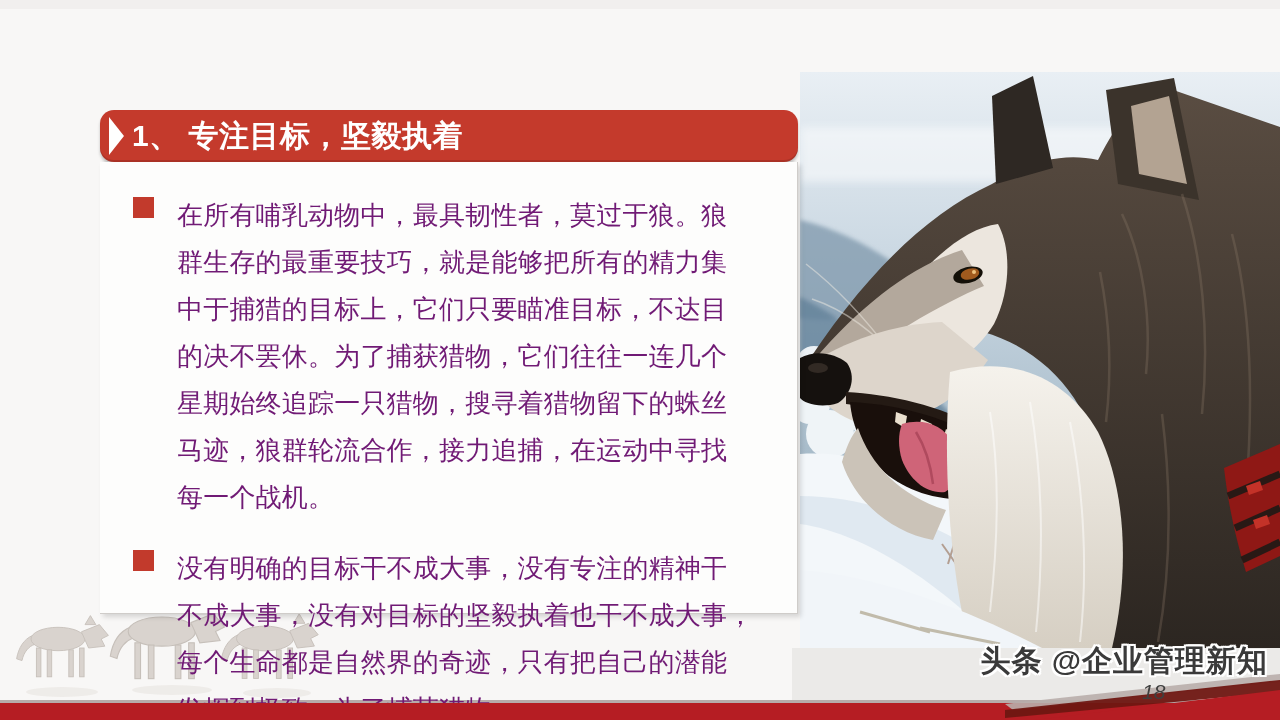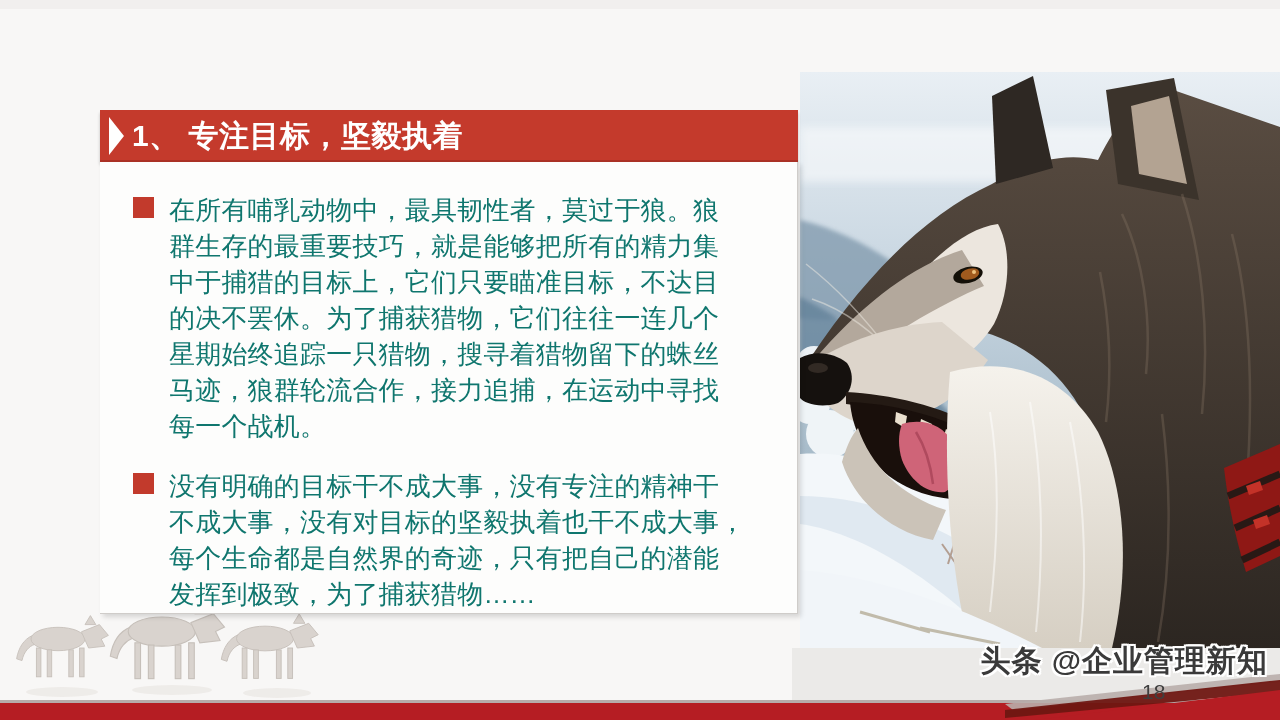--- a/index.html
+++ b/index.html
@@ -12,20 +12,21 @@
   .topstrip{position:absolute;left:0;top:0;width:1280px;height:9px;background:#f1efee;}
 
   
   .photo{position:absolute;left:800px;top:72px;width:480px;height:576px;z-index:2;}
 
   
   .banner{
     position:absolute;left:100px;top:110px;width:698px;height:52px;
     background:#c43a2c;display:flex;align-items:center;z-index:3;
     box-shadow:0 3px 3px rgba(0,0,0,.22), inset 0 -2px 0 rgba(0,0,0,.12);
+    border-radius:14px;
   }
   .arrow{
     width:0;height:0;margin-left:9px;
     border-left:15px solid #ffffff;
     border-top:19px solid transparent;
     border-bottom:19px solid transparent;
   }
   .banner h1{
     margin:0 0 0 8px;font-size:30px;font-weight:bold;color:#ffffff;letter-spacing:.5px;
     white-space:nowrap;
@@ -36,39 +37,40 @@
     position:absolute;left:100px;top:162px;width:698px;height:452px;
     background:#fdfdfc;box-sizing:border-box;z-index:3;
     border-right:1px solid #cfccc9;border-bottom:1px solid #cfccc9;
     box-shadow:3px 3px 5px rgba(0,0,0,.14);
     padding:30px 28px 0 33px;
   }
   .bullet-item{display:flex;align-items:flex-start;}
   .bullet-item + .bullet-item{margin-top:24px;}
   .sq{flex:0 0 auto;width:21px;height:21px;background:#c23a2c;margin:5px 15px 0 0;}
   .btext{
-    font-size:26px;line-height:36px;color:#0f766e;letter-spacing:.2px;
+    font-size:26px;line-height:47px;color:#701a75;letter-spacing:.2px;
     white-space:pre-line;
+    margin-left:8px;
   }
 
   
   .wolves{position:absolute;left:12px;top:580px;z-index:1;opacity:.7;filter:blur(.7px);}
 
   
   .band{position:absolute;left:792px;top:648px;width:488px;height:55px;background:#ebeae8;z-index:2;}
   .divider{position:absolute;left:0;top:700px;width:1280px;height:3px;background:#b7abaa;z-index:2;}
   .redbar{position:absolute;left:0;top:703px;width:1280px;height:17px;background:#b51d23;z-index:3;}
   .swoosh{position:absolute;left:1005px;top:674px;width:275px;height:46px;z-index:4;}
   .wm{
     position:absolute;right:12px;top:641px;z-index:6;
     font-size:30px;font-weight:bold;color:#3a3a3a;letter-spacing:1px;white-space:nowrap;
     text-shadow:-2px -2px 0 #fff,2px -2px 0 #fff,-2px 2px 0 #fff,2px 2px 0 #fff,
                  0 -2px 0 #fff,0 2px 0 #fff,-2px 0 0 #fff,2px 0 0 #fff;
   }
-  .pageno{position:absolute;left:1142px;top:680px;z-index:7;font-size:21px;color:#3f3f3f;}
+  .pageno{position:absolute;left:1142px;top:680px;z-index:7;font-size:21px;color:#3f3f3f;font-style:italic;}
 </style>
 </head>
 <body>
 
 <div class="slide">
 
   <div class="topstrip"></div>
 
   <div class="banner">
     <span class="arrow"></span>

